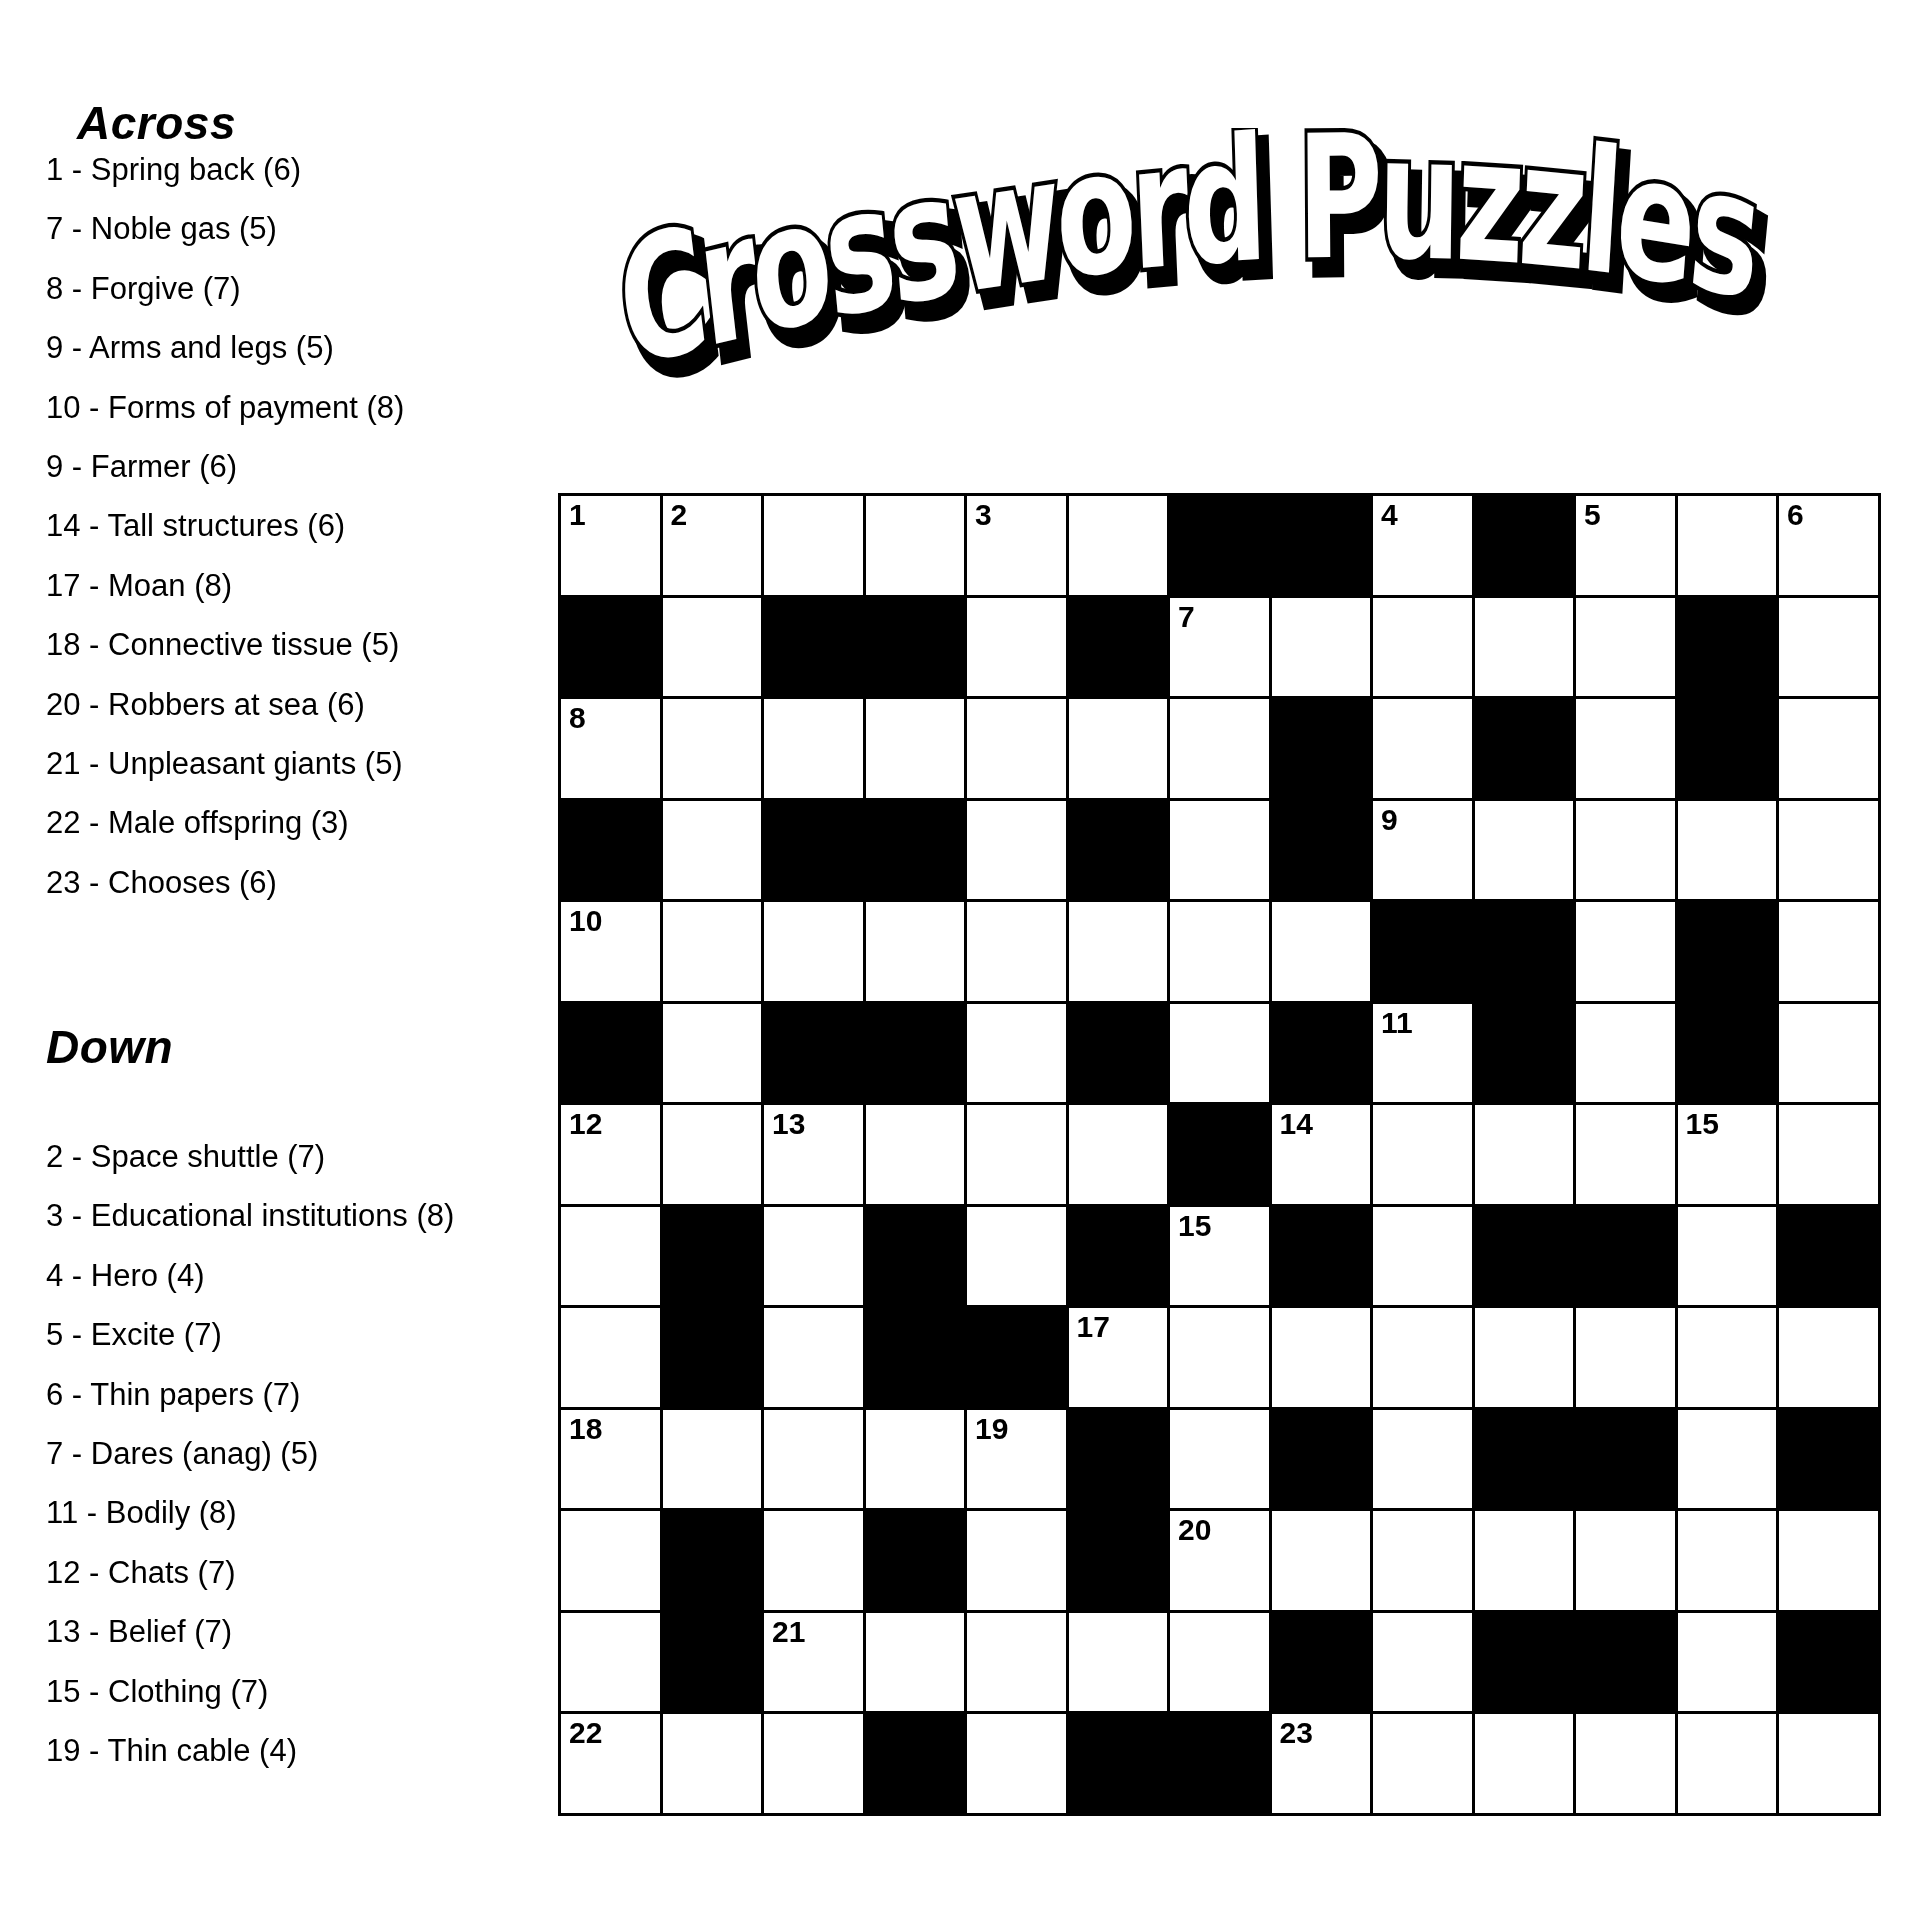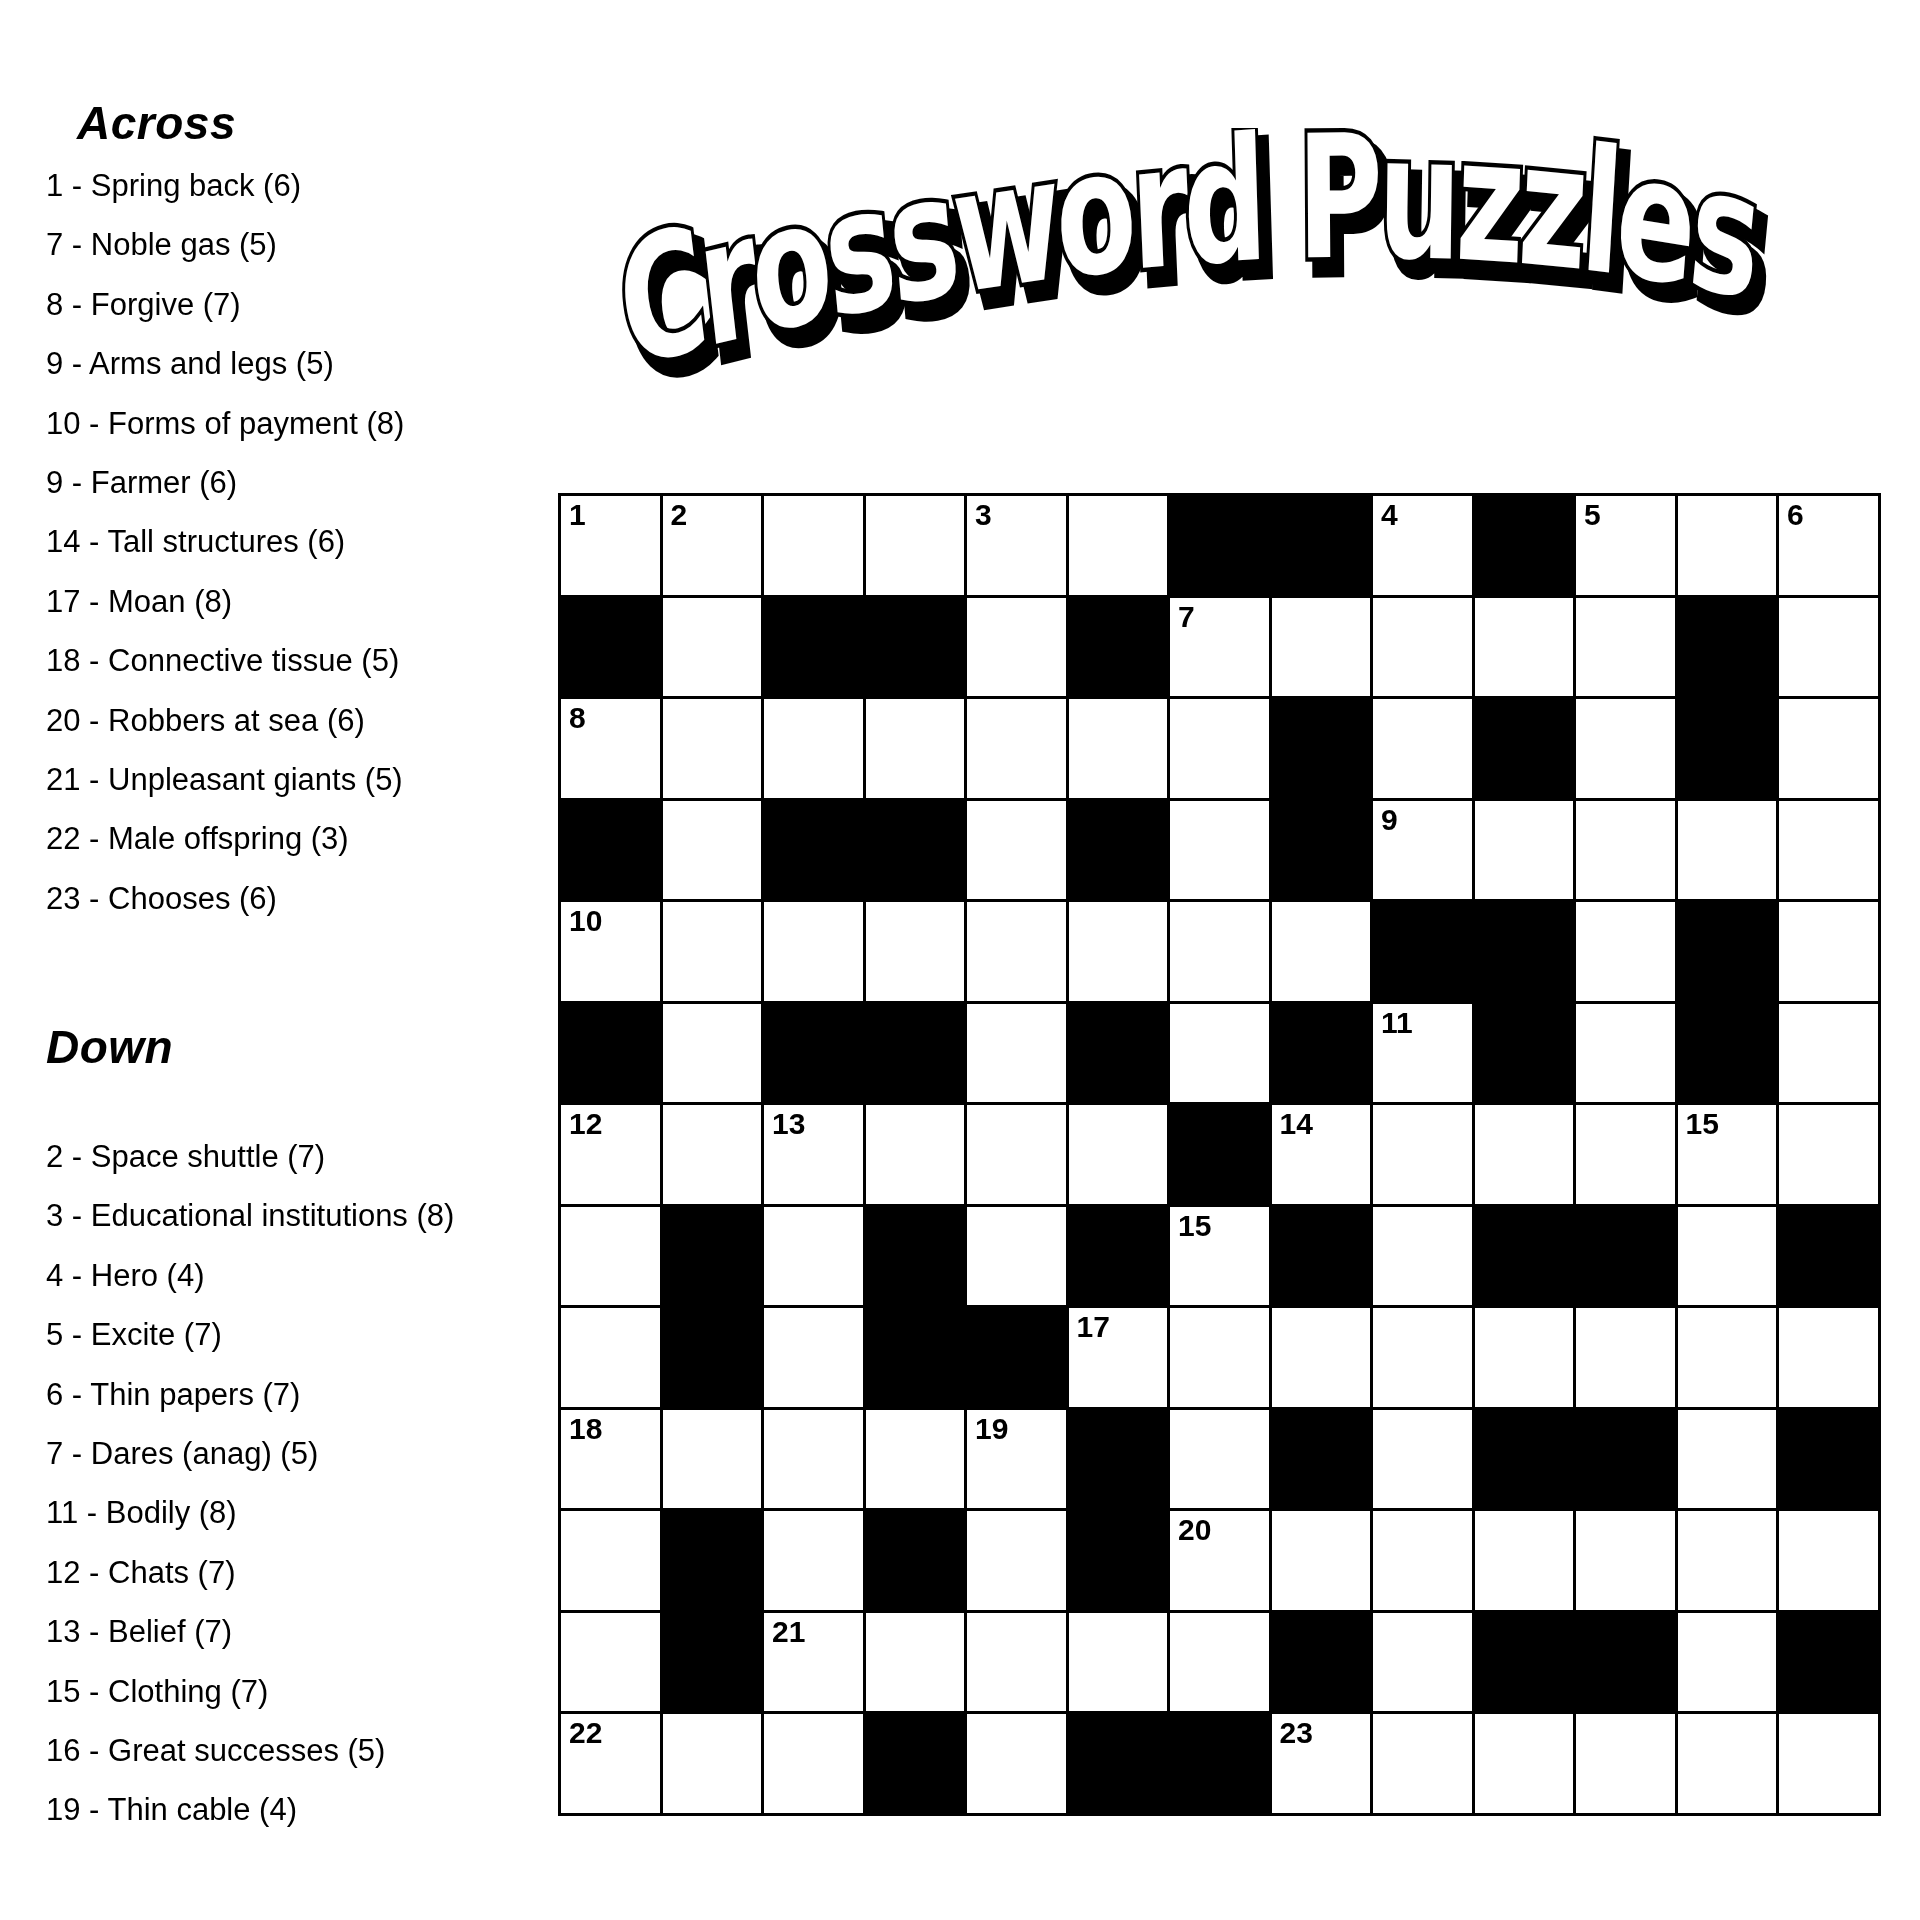--- a/index.html
+++ b/index.html
@@ -27,21 +27,21 @@
   }
   #across-heading { left: 77px; top: 96px; }
   #down-heading   { left: 46px; top: 1020px; }
 
   .clue-list {
     position: absolute;
     font-size: 31px;
     line-height: 59.4px;
     white-space: nowrap;
   }
-  #across-list { left: 46px; top: 156px; }
+  #across-list { left: 46px; top: 140px; }
   #down-list   { left: 46px; top: 1127px; }
 
   
   #grid {
     position: absolute;
     left: 558px;
     top: 493px;
     display: grid;
     grid-template-columns: repeat(13, 98.5px);
     grid-auto-rows: 98.5px;
@@ -110,21 +110,20 @@
     <div class="clue">2 - Space shuttle (7)</div>
     <div class="clue">3 - Educational institutions (8)</div>
     <div class="clue">4 - Hero (4)</div>
     <div class="clue">5 - Excite (7)</div>
     <div class="clue">6 - Thin papers (7)</div>
     <div class="clue">7 - Dares (anag) (5)</div>
     <div class="clue">11 - Bodily (8)</div>
     <div class="clue">12 - Chats (7)</div>
     <div class="clue">13 - Belief (7)</div>
     <div class="clue">15 - Clothing (7)</div>
-    <div class="clue">16 - Great successes (5)</div>
     <div class="clue">19 - Thin cable (4)</div>
   </div>
 
 <div id="grid">
     <div class="cell">
       <span class="num">1</span>
     </div>
     <div class="cell">
       <span class="num">2</span>
     </div>

